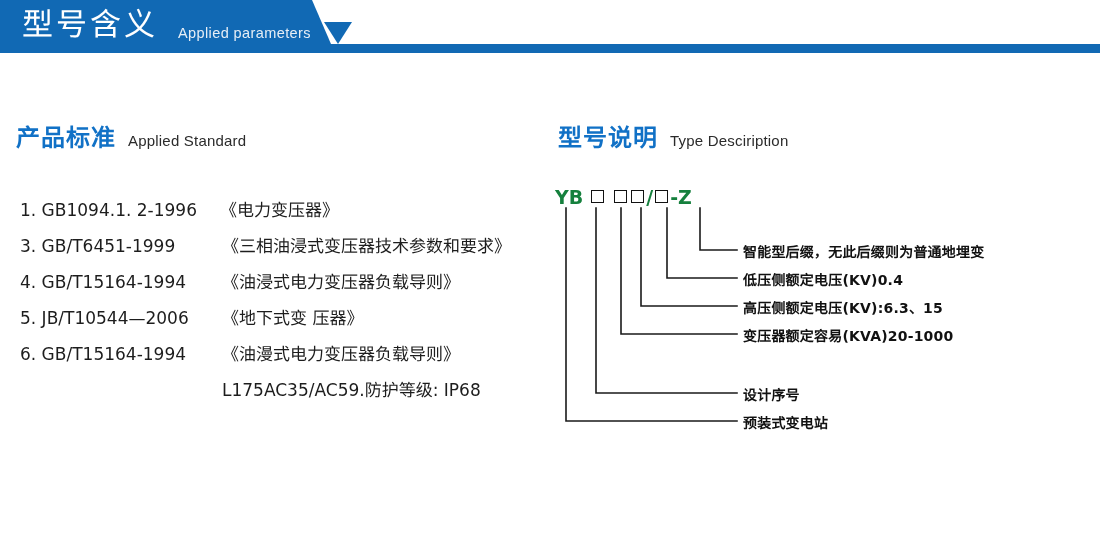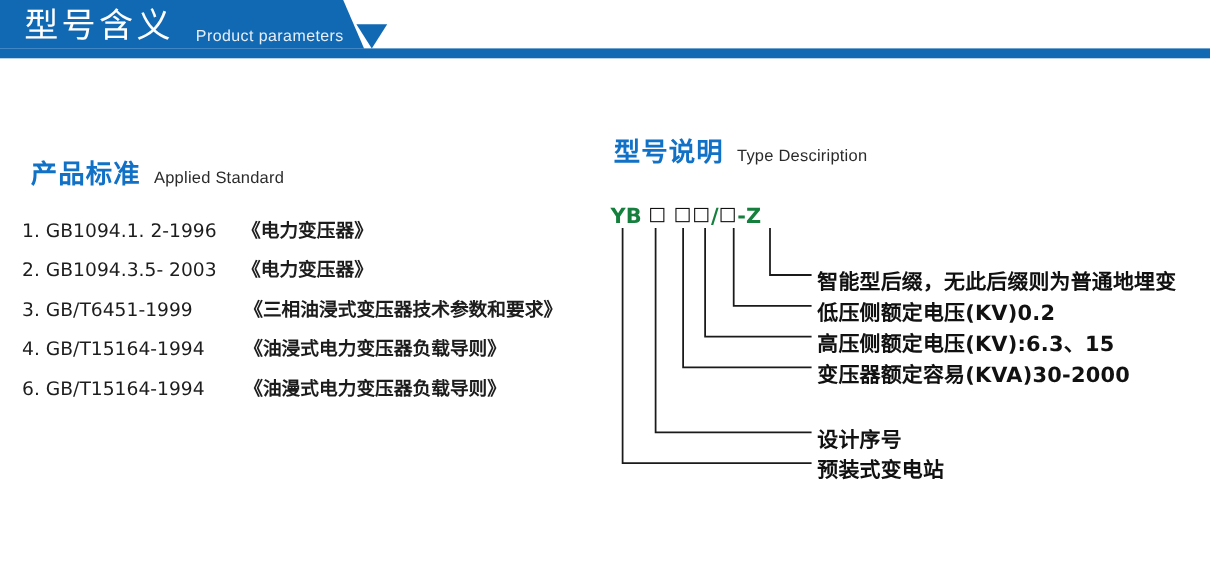--- a/index.html
+++ b/index.html
@@ -40,37 +40,37 @@
     letter-spacing:1px;
     font-family:"DejaVu Sans","Liberation Sans",sans-serif;
     vertical-align:baseline;
   }
   .section-head .en{
     font-size:15px;color:#2b2b2b;margin-left:12px;
     letter-spacing:.2px;
     vertical-align:baseline;
   }
 
-  #std-head{left:28px;top:118px;margin-top:20px;}
+  #std-head{left:16px;top:118px;}
   #type-head{left:558px;top:118px;}
 
   
   #standards-list{
     position:absolute;left:20px;top:192px;width:540px;
   }
   .std-item{
     display:block;
     font-size:17px;
     line-height:36px;
     color:#1d1d1d;
     white-space:nowrap;
     font-family:"DejaVu Sans","Liberation Sans",sans-serif;
   }
   .std-item .code{display:inline-block;}
-  .std-item .name{display:inline-block;font-weight:bold;}
+  .std-item .name{display:inline-block;}
   .std-cont{
     display:block;font-size:17px;line-height:36px;
     color:#1d1d1d;white-space:nowrap;padding-left:202px;
     font-family:"DejaVu Sans","Liberation Sans",sans-serif;
   }
 
   
   #type-diagram{
     position:absolute;left:545px;top:186px;width:555px;height:250px;
   }
@@ -85,62 +85,63 @@
   #type-code .sq{
     display:inline-block;width:11px;height:11px;
     border:1.6px solid #111;
     margin:0 2px;
     vertical-align:1px;
   }
   #type-code .gap{display:inline-block;width:6px;}
   #leader-svg{position:absolute;left:0;top:0;}
   .lbl{
     position:absolute;
-    font-size:19px;font-weight:bold;
+    font-size:14px;font-weight:bold;
     color:#111;white-space:nowrap;
     font-family:"DejaVu Sans","Liberation Sans",sans-serif;
     letter-spacing:.2px;
   }
 </style>
 </head>
 <body>
 
 <div id="header-banner">
   <svg width="1100" height="56" viewBox="0 0 1100 56" xmlns="http://www.w3.org/2000/svg">
 
     <polygon points="0,0 312,0 331,44 0,44" fill="#1169b4"></polygon>
 
     <polygon points="324,22 352,22 338,44" fill="#1169b4"></polygon>
 
     <rect x="0" y="44" width="1100" height="9" fill="#1169b4"></rect>
   </svg>
   <div id="header-title-cn">型号含义</div>
-  <div id="header-title-en">Product parameters</div>
+  <div id="header-title-en">Applied parameters</div>
 </div>
 
 <div class="section-head" id="std-head">
   <span class="cn">产品标准</span><span class="en">Applied Standard</span>
 </div>
 
 <div id="standards-list">
   <div class="std-item">
     <span class="code" style="width:200px">1. GB1094.1. 2-1996</span><span class="name">《电力变压器》</span>
   </div>
   <div class="std-item">
-    <span class="code" style="width:200px">2. GB1094.3.5- 2003</span><span class="name">《电力变压器》</span>
-  </div>
-  <div class="std-item">
     <span class="code" style="width:202px">3. GB/T6451-1999</span><span class="name">《三相油浸式变压器技术参数和要求》</span>
   </div>
   <div class="std-item">
     <span class="code" style="width:202px">4. GB/T15164-1994</span><span class="name">《油浸式电力变压器负载导则》</span>
   </div>
   <div class="std-item">
+    <span class="code" style="width:202px">5. JB/T10544—2006</span><span class="name">《地下式变 压器》</span>
+  </div>
+  <div class="std-item">
     <span class="code" style="width:202px">6. GB/T15164-1994</span><span class="name">《油漫式电力变压器负载导则》</span>
   </div>
+  <div class="std-cont">L175AC35/AC59.防护等级: IP68</div>
 </div>
 
 <div class="section-head" id="type-head">
   <span class="cn">型号说明</span><span class="en">Type Desciription</span>
 </div>
 
 <div id="type-diagram">
 
   <div id="type-code">
     <span>YB</span><span class="gap"></span><span class="sq"></span><span class="gap"></span><span class="sq"></span><span class="sq"></span><span>/</span><span class="sq"></span><span>-</span><span>Z</span>
@@ -157,18 +158,18 @@
 
       <path d="M76,22 L76,148 L192,148"></path>
 
       <path d="M51,22 L51,207 L192,207"></path>
 
       <path d="M21,22 L21,235 L192,235"></path>
     </g>
   </svg>
 
   <div class="lbl" style="left:198px;top:55px;">智能型后缀，无此后缀则为普通地埋变</div>
-  <div class="lbl" style="left:198px;top:83px;">低压侧额定电压(KV)0.2</div>
+  <div class="lbl" style="left:198px;top:83px;">低压侧额定电压(KV)0.4</div>
   <div class="lbl" style="left:198px;top:111px;">高压侧额定电压(KV):6.3、15</div>
-  <div class="lbl" style="left:198px;top:139px;">变压器额定容易(KVA)30-2000</div>
+  <div class="lbl" style="left:198px;top:139px;">变压器额定容易(KVA)20-1000</div>
   <div class="lbl" style="left:198px;top:198px;">设计序号</div>
   <div class="lbl" style="left:198px;top:226px;">预装式变电站</div>
 </div>
 
 </body></html>

